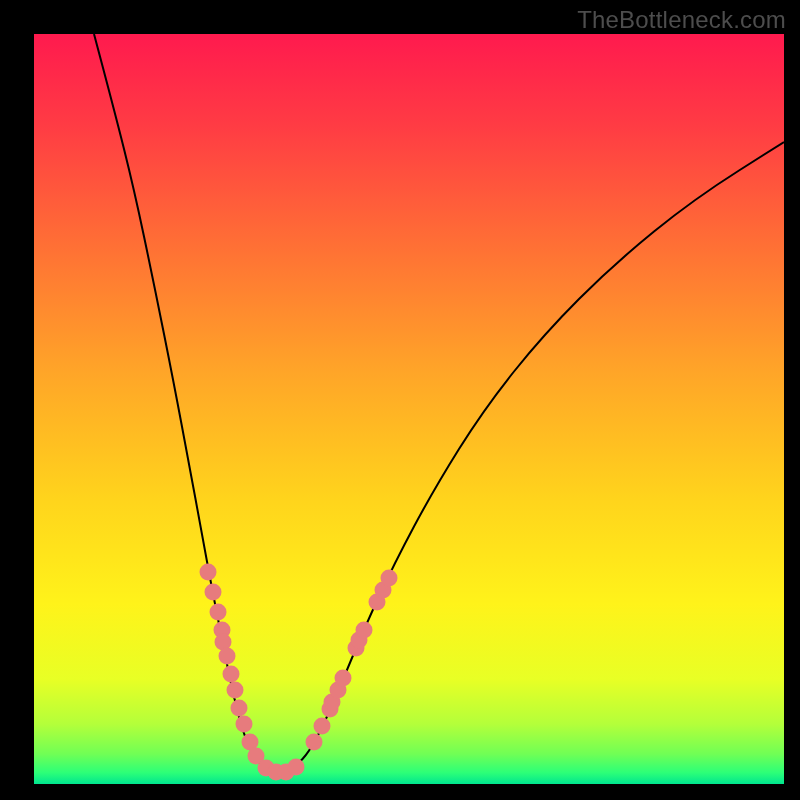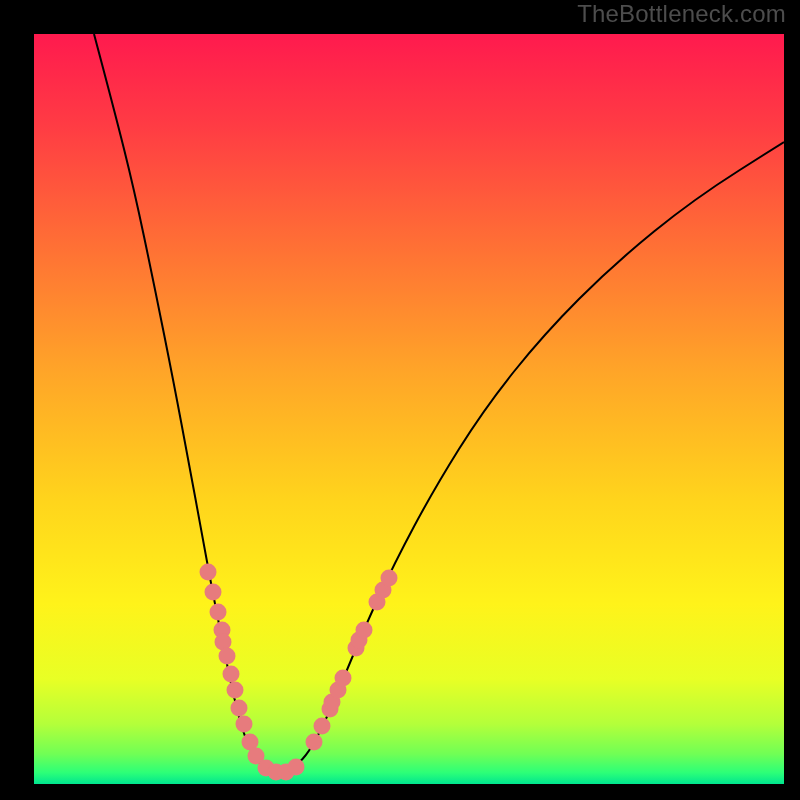--- a/index.html
+++ b/index.html
@@ -29,21 +29,21 @@
   }
   .gradient-bg {
     position: absolute;
     left: 0;
     top: 0;
     width: 100%;
     height: 100%;
   }
   .watermark {
     position: absolute;
-    top: 0;
+    top: 6px;
     right: 14px;
     color: #4d4d4d;
     font-size: 24px;
     font-weight: 500;
     letter-spacing: 0.2px;
     margin-left: 12px;
   }
   svg.curve {
     position: absolute;
     left: 0;

